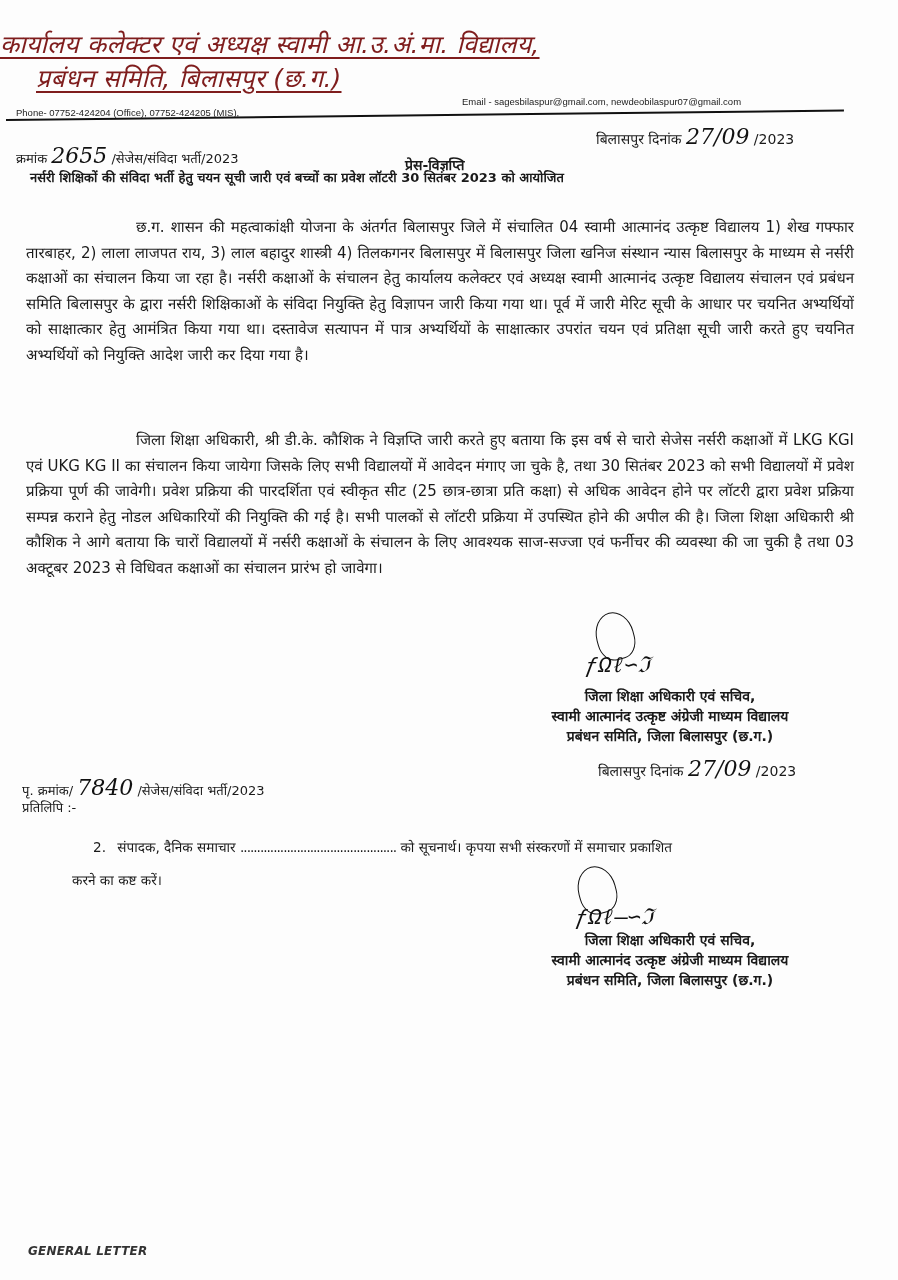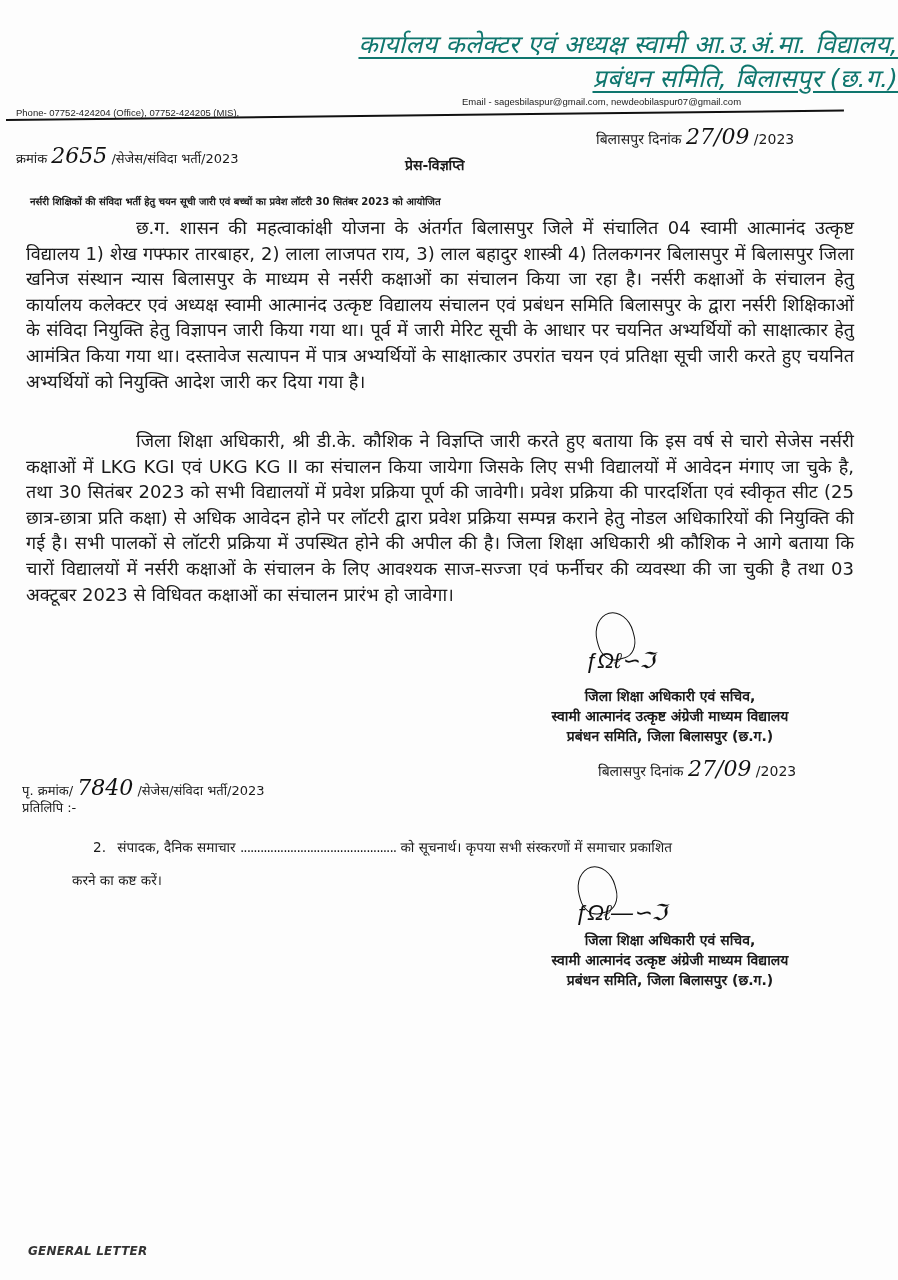--- a/index.html
+++ b/index.html
@@ -8,56 +8,56 @@
       background: #ffffff;
       color: #1a1a1a;
       font-family: "DejaVu Sans", sans-serif;
       position: relative;
       overflow: hidden;
     }
     .page { position: absolute; inset: 0; background: #fdfdfd; }
     .abs { position: absolute; }
 
     .hdr-line {
-      left: 0; right: 0; text-align: right;
+      left: 0; right: 0; text-align: left;
       font-family: "DejaVu Sans", sans-serif;
       font-size: 25px; font-style: italic;
       text-decoration: underline; text-underline-offset: 4px;
-      letter-spacing: 0.2px; color: #0f766e;
+      letter-spacing: 0.2px; color: #7f1d1d;
     }
     #hdr1 { top: 26px; }
-    #hdr2 { top: 60px; }
+    #hdr2 { top: 60px; padding-left: 36px; }
     .contact { font-size: 9.5px; color: #222; font-family: "Liberation Sans", sans-serif; }
     #phone { left: 16px; top: 107px; }
     #email { left: 462px; top: 96px; }
     .rule {
       left: 6px; top: 119px; width: 838px; height: 2px;
       background: #111; transform: rotate(-0.65deg); transform-origin: left center;
     }
 
     .small { font-size: 13px; }
     #ref1 { left: 16px; top: 143px; }
     #date1 { left: 596px; top: 124px; }
     .hand { font-family: "DejaVu Serif", serif; font-style: italic; font-size: 22px; color: #111; }
 
     #press-title { left: 405px; top: 155px; font-size: 14px; font-weight: bold; }
-    #subject { left: 30px; top: 194px; font-size: 10px; font-weight: bold; width: 830px; }
+    #subject { left: 30px; top: 168px; font-size: 13px; font-weight: bold; width: 830px; }
 
     .para {
       left: 26px; width: 828px;
-      font-size: 18px; line-height: 25.6px;
+      font-size: 15px; line-height: 25.6px;
       text-align: justify; text-indent: 110px;
     }
     #para1 { top: 215px; }
     #para2 { top: 428px; }
 
     .sig-block { text-align: center; font-size: 14px; line-height: 20px; font-weight: bold; }
     #sig1 { left: 470px; top: 686px; width: 400px; }
     #sig2 { left: 470px; top: 930px; width: 400px; }
-    .signature { font-family: Liberation Sans, sans-serif; font-style: italic; font-size: 22px; color: #111; }
+    .signature { font-family: Liberation Mono, monospace; font-style: italic; font-size: 22px; color: #111; }
     #signature1 { left: 585px; top: 648px; }
     #signature2 { left: 575px; top: 900px; }
     .sig-loop {
       border: 1.5px solid #111; border-radius: 50% 50% 40% 40%;
       width: 36px; height: 46px;
     }
     #loop1 { left: 596px; top: 612px; transform: rotate(-15deg); }
     #loop2 { left: 578px; top: 866px; transform: rotate(-15deg); }
 
     #date2 { left: 598px; top: 756px; font-size: 14px; }

